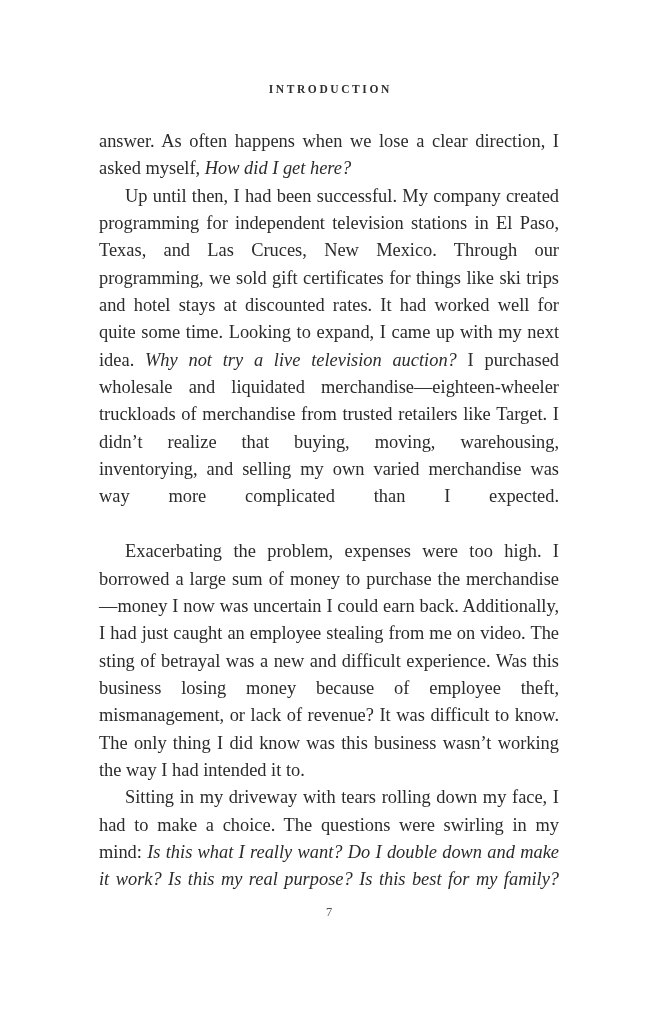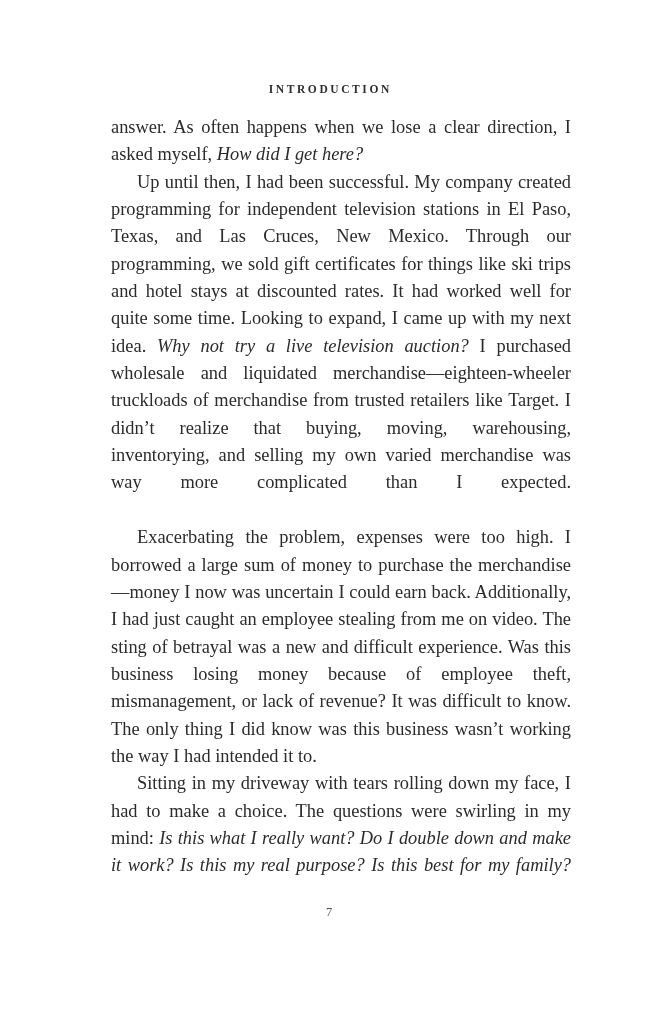--- a/index.html
+++ b/index.html
@@ -35,23 +35,22 @@
     letter-spacing: 2.6px;
     text-indent: 2.6px;
     color: #2e2e2e;
     line-height: 14px;
   }
 
   
   .textblock {
     position: absolute;
     left: 99px;
-    top: 114px;
+    top: 128px;
     width: 460px;
-    margin-left: 12px;
   }
 
   .para {
     margin: 0;
     font-size: 18.4px;
     line-height: 27.35px;
     text-align: justify;
     text-justify: inter-word;
     text-indent: 0;
     color: #2b2b2b;

